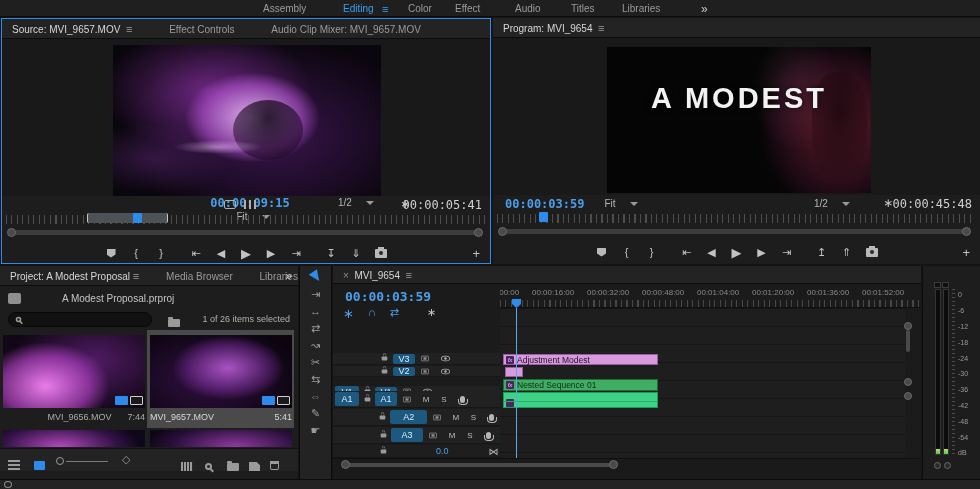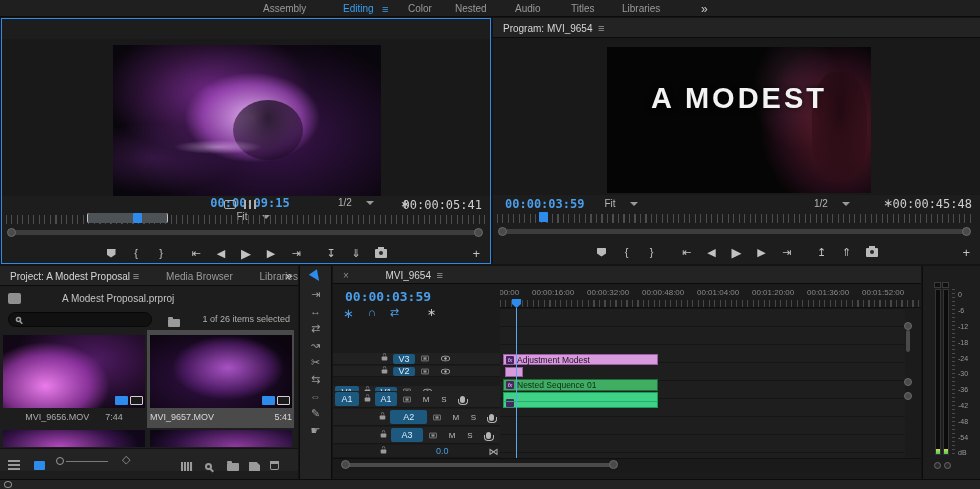--- a/index.html
+++ b/index.html
@@ -53,28 +53,34 @@
 </head>
 <body>
 
 <div id="app">
 
   <div class="abs" style="left:0;top:0;width:980px;height:17px;background:#1f1f1f;font-size:10px;color:#9a9a9a;border-bottom:1px solid #0c0c0c;">
     <span class="abs" style="left:263;left:263px;top:3px;">Assembly</span>
     <span class="abs" style="left:343px;top:3px;color:#38a0f0;">Editing</span>
     <span class="abs menu-ic" style="left:382px;top:3px;color:#38a0f0;">≡</span>
     <span class="abs" style="left:408px;top:3px;">Color</span>
-    <span class="abs" style="left:455px;top:3px;">Nested</span>
+    <span class="abs" style="left:455px;top:3px;">Effect</span>
     <span class="abs" style="left:515px;top:3px;">Audio</span>
     <span class="abs" style="left:571px;top:3px;">Titles</span>
     <span class="abs" style="left:622px;top:3px;">Libraries</span>
     <span class="abs" style="left:701px;top:2px;font-size:12px;color:#c8c8c8;">»</span>
   </div>
 
   <div class="abs panel" style="left:1px;top:18px;width:490px;height:246px;border:1px solid #2d8ceb;">
+    <div class="tabbar" style="height:20px;overflow:hidden;">
+      <span class="tab active"><span>Source: MVI_9657.MOV</span>&nbsp;&nbsp;<span class="menu-ic">≡</span></span>
+      <span class="tab" style="margin-left:14px;">Effect Controls</span>
+      <span class="tab" style="margin-left:14px;">Audio Clip Mixer: MVI_9657.MOV</span>
+      
+    </div>
 
     <div class="abs" style="left:0;top:20px;width:488px;height:157px;background:#191919;">
       <div class="abs" style="left:111px;top:6px;width:268px;height:151px;background:
         radial-gradient(ellipse 90px 60px at 52% 48%, rgba(236,190,250,.9), rgba(190,90,220,.55) 55%, transparent 75%),
         radial-gradient(ellipse 150px 90px at 35% 30%, rgba(170,60,200,.55), transparent 70%),
         radial-gradient(ellipse 200px 130px at 60% 60%, rgba(90,30,120,.6), transparent 75%),
         radial-gradient(ellipse 120px 50px at 15% 75%, rgba(120,50,150,.35), transparent 70%),
         #0a060d;">
         <div class="abs" style="left:120px;top:55px;width:70px;height:60px;background:radial-gradient(ellipse at 50% 30%,rgba(20,8,25,.85),rgba(30,10,40,.4));border-radius:50%;"></div>
         <div class="abs" style="left:60px;top:95px;width:90px;height:14px;background:radial-gradient(ellipse,rgba(240,200,255,.5),transparent 70%);border-radius:50%;"></div>
@@ -199,21 +205,21 @@
     <span class="abs" style="right:8px;top:48px;font-size:9px;color:#b0b0b0;">1 of 26 items selected</span>
 
     <div class="abs" style="left:147px;top:64px;width:147px;height:98px;background:#4a4a4a;"></div>
 
     <div class="abs" style="left:3px;top:69px;width:142px;height:73px;background:
       radial-gradient(ellipse 80px 55px at 30% 70%, rgba(245,130,245,.95), rgba(190,70,210,.6) 55%, transparent 80%),
       radial-gradient(ellipse 110px 70px at 65% 35%, rgba(120,40,150,.6), transparent 75%),#120716;">
       <span class="abs" style="right:17px;bottom:3px;width:13px;height:9px;background:#2d8ceb;border-radius:1px;"></span>
       <span class="abs" style="right:2px;bottom:3px;width:13px;height:9px;background:#1a1a1a;border:1px solid #cfcfcf;border-radius:1px;"></span>
     </div>
-    <div class="abs" style="left:3px;top:146px;width:142px;display:flex;justify-content:center;font-size:9px;color:#ababab;gap:16px;">
+    <div class="abs" style="left:3px;top:146px;width:142px;display:flex;justify-content:flex-end;font-size:9px;color:#ababab;gap:16px;">
       <span>MVI_9656.MOV</span>
       <span>7:44</span>
     </div>
 
     <div class="abs" style="left:150px;top:69px;width:142px;height:73px;background:
       radial-gradient(ellipse 70px 40px at 55% 45%, rgba(200,100,230,.8), rgba(110,40,140,.5) 60%, transparent 80%),
       radial-gradient(ellipse 120px 70px at 40% 60%, rgba(80,25,110,.55), transparent 78%),#0c0510;">
       <span class="abs" style="right:17px;bottom:3px;width:13px;height:9px;background:#2d8ceb;border-radius:1px;"></span>
       <span class="abs" style="right:2px;bottom:3px;width:13px;height:9px;background:#1a1a1a;border:1px solid #cfcfcf;border-radius:1px;"></span>
     </div>
@@ -252,21 +258,21 @@
     <div class="toolic">⇔</div>
     <div class="toolic">✎</div>
     <div class="toolic">☛</div>
   </div>
 
   <div class="abs panel" style="left:333px;top:266px;width:588px;height:213px;background:#1b1b1b;">
 
     <div class="tabbar" style="height:18px;">
       <span class="tab active" style="border-bottom:none;padding-top:3px;">
         <span style="color:#8a8a8a;">×</span>&nbsp;
-        <span style="color:#d6d6d6;margin-left:31px;">MVI_9654</span>&nbsp;
+        <span style="color:#d6d6d6;">MVI_9654</span>&nbsp;
         <span class="menu-ic">≡</span>
       </span>
     </div>
 
     <span class="abs tc-blue" style="left:12px;top:23px;font-size:13px;">00:00:03:59</span>
 
     <div class="abs" style="left:10px;top:40px;width:150px;display:flex;gap:14px;font-size:11px;">
       <span style="color:#4b9eea;font-size:13px;">∗</span>
       <span style="color:#4b9eea;font-weight:bold;">∩</span>
       <span style="color:#4b9eea;">⇄</span>

